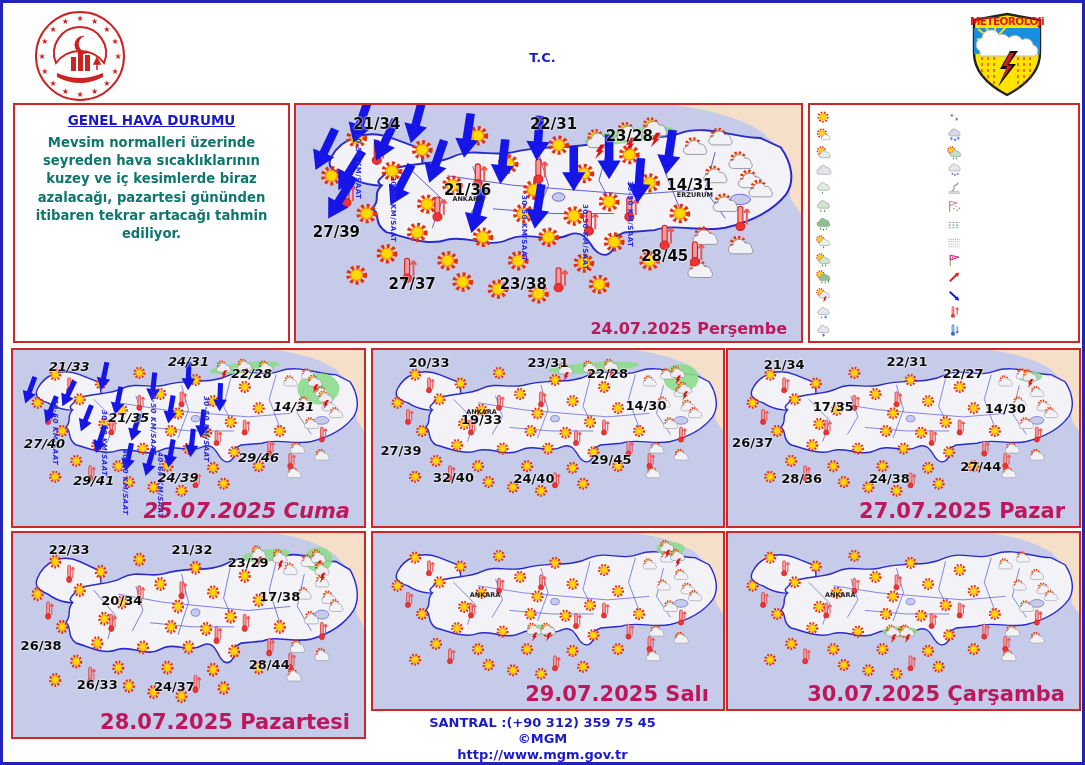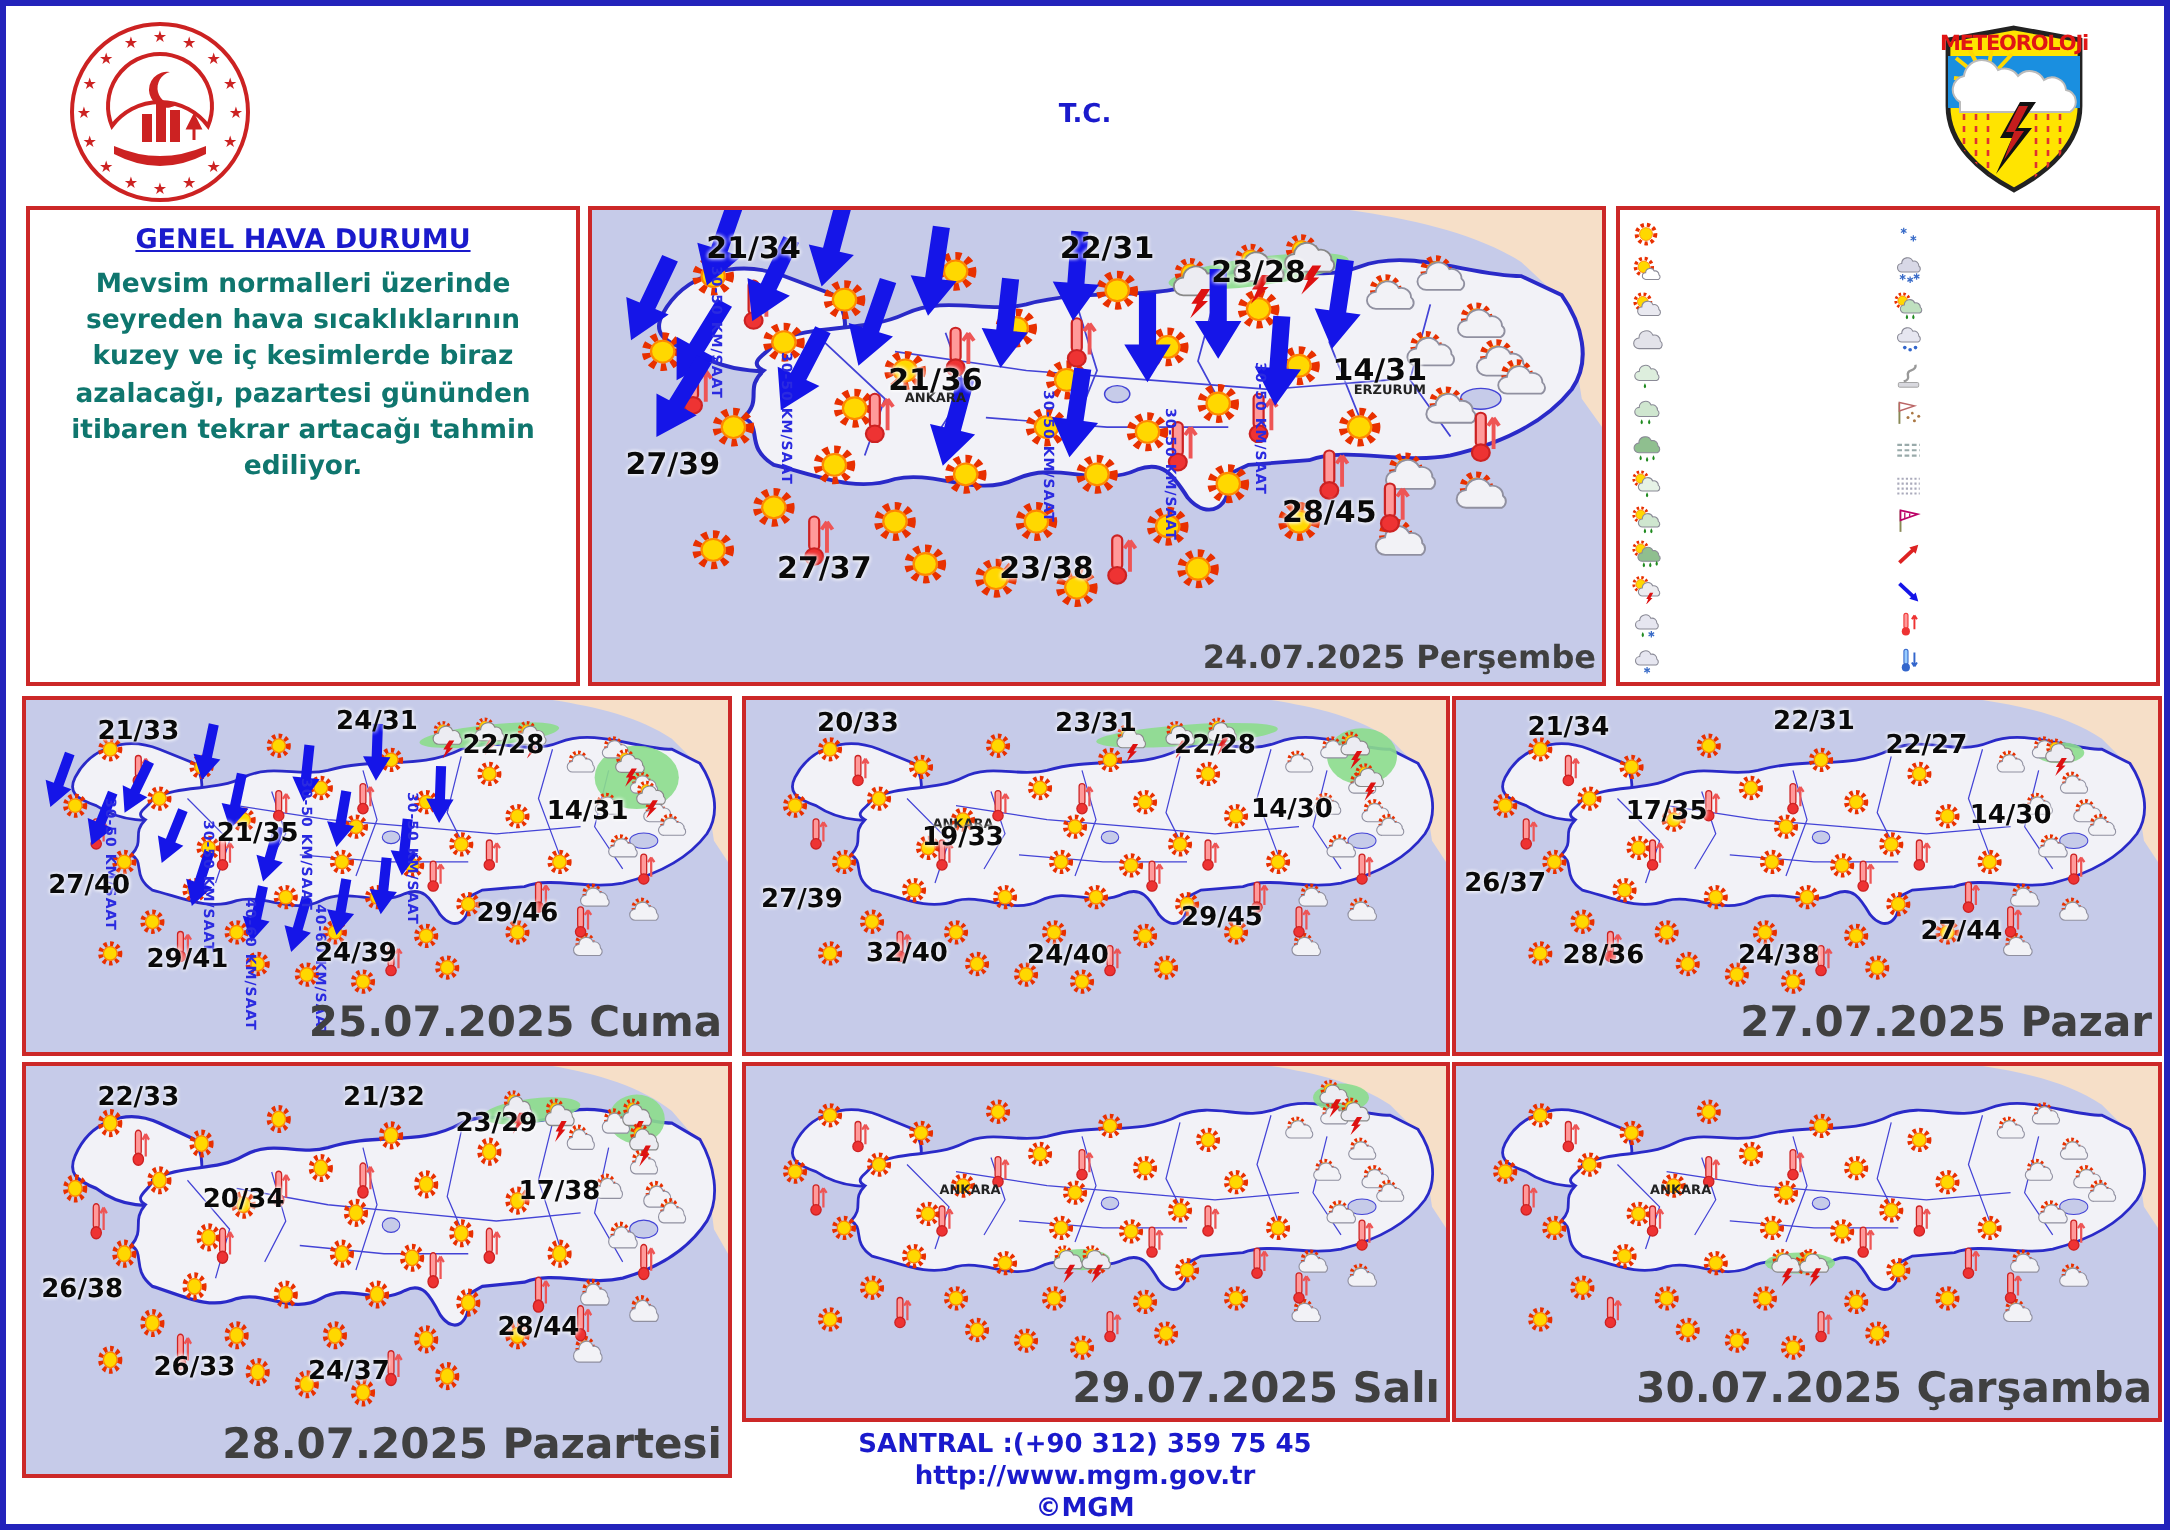--- a/index.html
+++ b/index.html
@@ -22,32 +22,32 @@
   
   .legend{position:absolute;left:805px;top:100px;width:272px;height:240px;border:2px solid #cc2828;
           box-sizing:border-box;background:#fff;display:flex;padding:3px 2px 2px 4px;}
   .lcol{flex:1;display:flex;flex-direction:column;justify-content:space-between;}
   .lrow{display:flex;align-items:center;height:17px;}
   .lrow svg{flex:0 0 18px;margin-right:2px;}
   .llabel{color:#1a1acc;font-weight:bold;font-size:10.8px;white-space:nowrap;letter-spacing:-0.2px;}
   
   .map-box{position:absolute;border:2px solid #cc2828;box-sizing:border-box;background:#f6dfc8;overflow:hidden;}
   #map0{left:291px;top:100px;width:509px;height:240px;}
-  #map1{left:8px;top:345px;width:355px;height:180px;}
+  #map1{left:8px;top:345px;width:355px;height:180px;font-style:italic;}
   #map2{left:368px;top:345px;width:354px;height:180px;}
   #map3{left:723px;top:345px;width:355px;height:180px;}
   #map4{left:8px;top:528px;width:355px;height:208px;}
   #map5{left:368px;top:528px;width:354px;height:180px;}
   #map6{left:723px;top:528px;width:355px;height:180px;}
   .map-box svg.base{position:absolute;left:0;top:0;width:100%;height:100%;}
   .temp{position:absolute;transform:translate(-50%,-50%);color:#0a0a0a;font-weight:bold;
         text-shadow:0 0 2px #fff,0 0 2px #fff;white-space:nowrap;}
   .map-large .temp{font-size:15px;}
   .map-small .temp{font-size:13px;}
-  .mapdate{position:absolute;right:3px;bottom:3px;color:#404040;font-weight:bold;}
+  .mapdate{position:absolute;right:14px;bottom:3px;color:#be185d;font-weight:bold;}
   .map-large .mapdate{font-size:16px;}
   .map-small .mapdate{font-size:21px;}
   .windlabel{position:absolute;color:#2a2ae0;font-weight:bold;font-size:7px;letter-spacing:.5px;
              transform:rotate(90deg);transform-origin:left top;white-space:nowrap;}
   .city{position:absolute;transform:translate(-50%,-50%);color:#222;font-weight:bold;font-size:6.5px;}
   
   .footer{position:absolute;left:0;right:0;top:712px;text-align:center;color:#1a1acc;font-weight:bold;
           font-size:13px;line-height:16px;}
   #icon-defs{position:absolute;width:0;height:0;}
 </style>
@@ -1076,17 +1076,17 @@
         <use href="#i-suncloud" transform="translate(166,30) scale(0.874)"></use>
         <use href="#i-thunder" transform="translate(94,56) scale(0.92)"></use>
         <use href="#i-thunder" transform="translate(102,56) scale(0.92)"></use>
       </svg>
       <div class="city" style="left:32%;top:35%">ANKARA</div>
       <div class="mapdate">30.07.2025 Çarşamba</div>
     </div>
 
   <div class="footer">
     <div>SANTRAL :(+90 312) 359 75 45</div>
+    <div>©MGM</div>
     <div>http://www.mgm.gov.tr</div>
-    <div>©MGM</div>
   </div>
 
 </div>
 
 </body></html>

